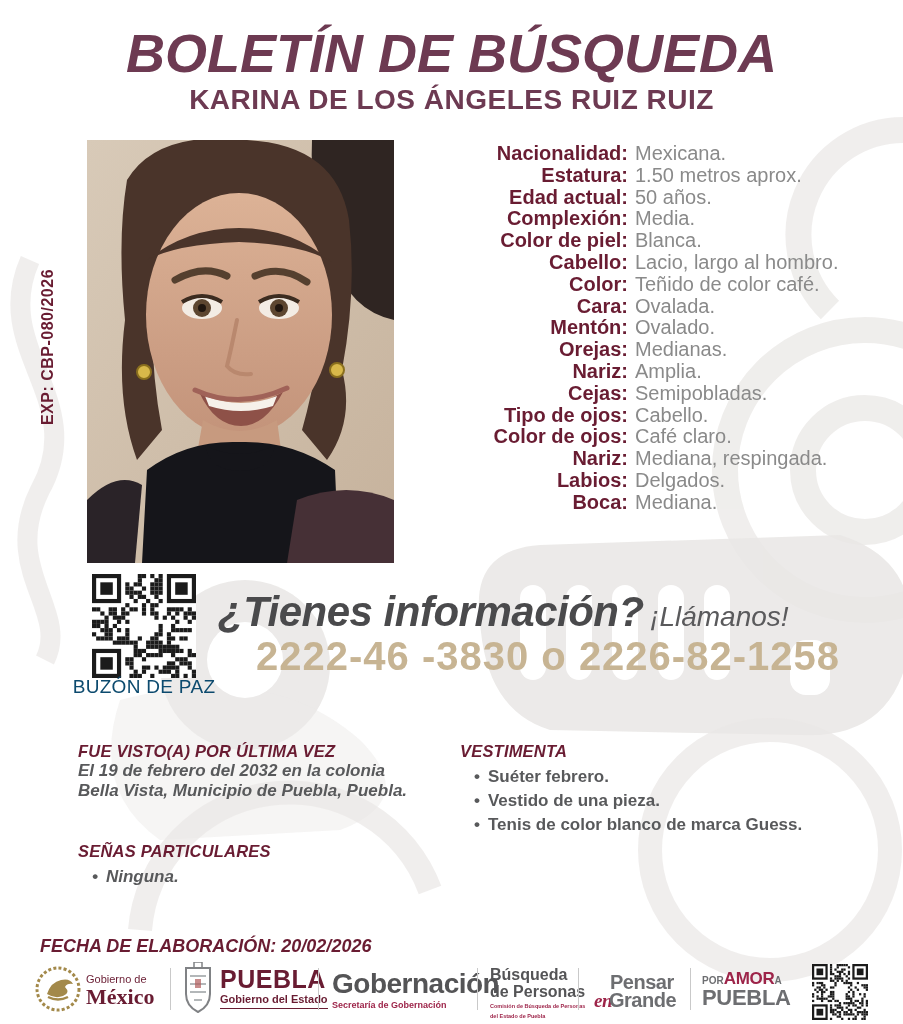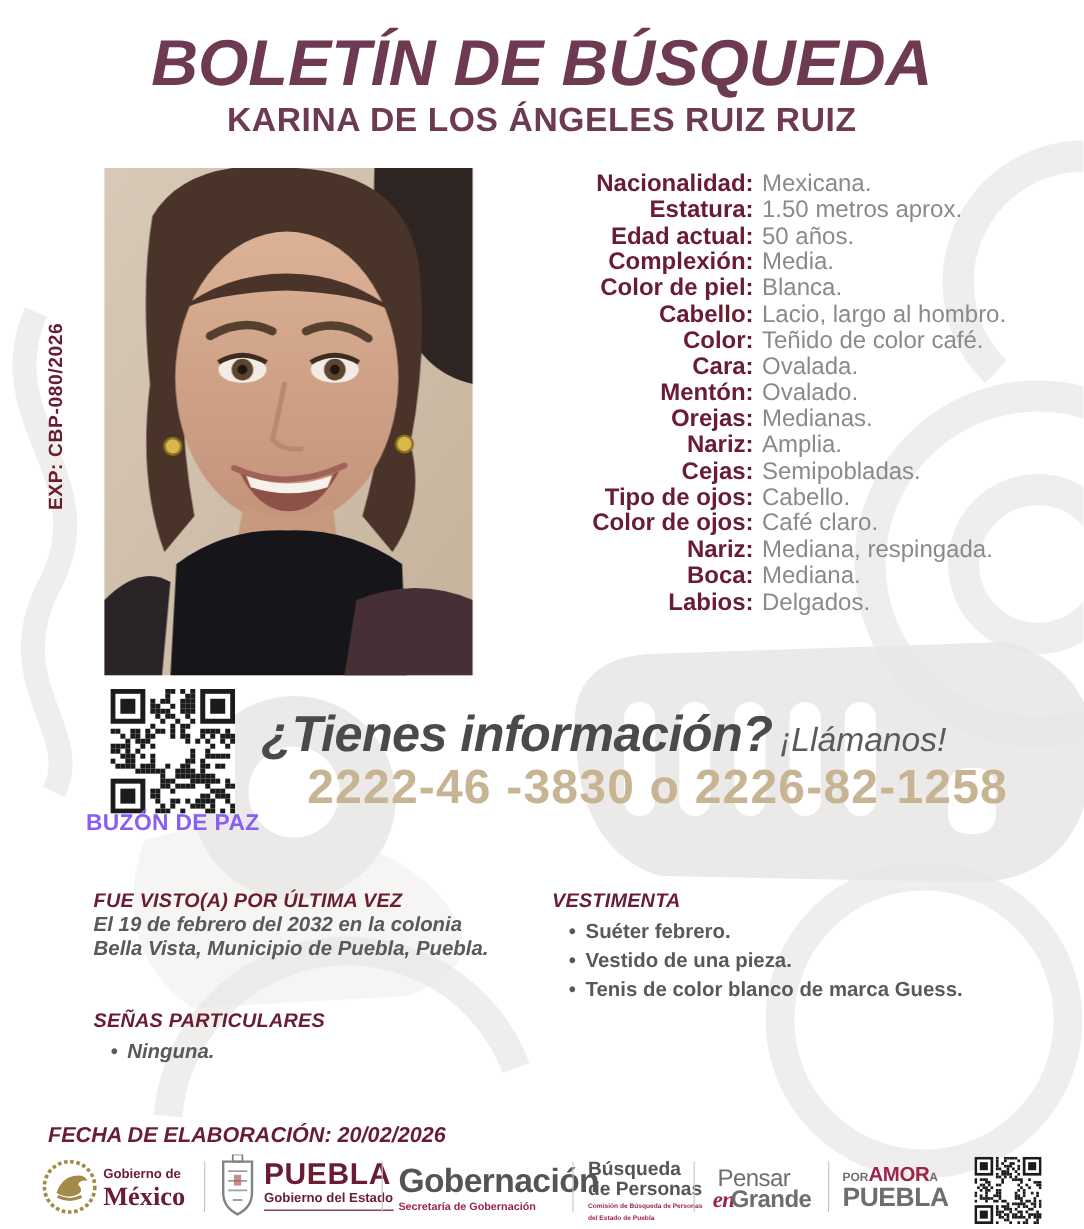--- a/index.html
+++ b/index.html
@@ -29,21 +29,21 @@
   .photo svg{display:block;}
   
   .char-list{position:absolute;left:450px;top:143px;width:453px;z-index:2;}
   .char-row{display:flex;align-items:baseline;height:21.8px;line-height:21.8px;font-size:20px;}
   .char-label{flex:0 0 178px;text-align:right;font-weight:800;color:#691c32;white-space:nowrap;}
   .char-value{margin-left:7px;color:#8a8a8a;white-space:nowrap;}
   
   .qr-main{position:absolute;left:92px;top:574px;width:104px;height:104px;z-index:2;}
   .qr-label{
     position:absolute;left:60px;top:676px;width:168px;text-align:center;
-    font-size:19px;font-weight:700;color:#8b5cf6;z-index:2;letter-spacing:0.3px;
+    font-size:19px;font-weight:400;color:#0c4a6e;z-index:2;letter-spacing:0.3px;
   }
   .info-line{position:absolute;left:218px;top:588px;width:685px;z-index:2;white-space:nowrap;}
   .info-question{font-size:42px;font-weight:900;font-style:italic;color:#4a4a4c;letter-spacing:-0.5px;}
   .info-call{font-size:28px;font-weight:400;color:#5a5a5c;margin-left:2px;font-style:italic;}
   .phones{
     position:absolute;left:218px;top:634px;width:660px;text-align:center;z-index:2;
     font-size:40px;font-weight:800;color:#c7b493;letter-spacing:1px;white-space:nowrap;
   }
   
   .section-heading{font-size:16.5px;font-weight:900;font-style:italic;color:#691c32;letter-spacing:0.2px;margin-top:24px;}
@@ -57,35 +57,35 @@
   .bullet-list li::before{content:"•";margin-right:8px;}
   .marks .bullet-list li{font-style:italic;}
   
   .elaboration{
     position:absolute;left:40px;top:936px;z-index:2;
     font-size:18px;font-weight:900;font-style:italic;color:#691c32;
   }
   .footer-divider{position:absolute;width:1px;height:42px;top:968px;background:#c9c9c9;z-index:2;}
   .logo-mx{position:absolute;left:34px;top:966px;z-index:2;}
   .mx-text{position:absolute;left:86px;top:974px;z-index:2;color:#691c32;line-height:1;}
-  .mx-line1{font-size:11px;font-weight:700;}
+  .mx-line1{font-size:11px;font-weight:400;}
   .mx-line2{font-size:22px;font-weight:800;font-family:"Liberation Serif",serif;margin-top:1px;}
   .logo-shield{position:absolute;left:182px;top:962px;z-index:2;}
   .puebla-text{position:absolute;left:220px;top:967px;z-index:2;color:#691c32;line-height:1;}
   .puebla-name{font-size:25px;font-weight:900;letter-spacing:0.5px;}
   .puebla-sub{font-size:11px;font-weight:700;margin-top:2px;}
   .puebla-years{font-size:9px;font-weight:700;letter-spacing:3px;margin-top:3px;border-top:1px solid #691c32;padding-top:20px;}
   .gobernacion{position:absolute;left:332px;top:970px;z-index:2;line-height:1;}
   .gob-name{font-size:28px;font-weight:800;color:#545456;letter-spacing:-0.5px;}
   .gob-sub{font-size:9px;font-weight:700;color:#9d2449;margin-top:3px;}
   .busqueda{position:absolute;left:490px;top:966px;z-index:2;line-height:1;}
   .bus-line{font-size:16px;font-weight:800;color:#545456;line-height:17px;}
   .bus-sub{font-size:5.5px;font-weight:700;color:#9d2449;line-height:7px;margin-top:3px;}
   .pensar{position:absolute;left:594px;top:972px;z-index:2;line-height:1;}
-  .pensar-l1{font-size:20px;font-weight:400;color:#6d6e71;margin-left:4px;letter-spacing:-0.5px;}
+  .pensar-l1{font-size:20px;font-weight:700;color:#6d6e71;margin-left:16px;letter-spacing:-0.5px;}
   .pensar-l2{font-size:20px;font-weight:900;color:#6d6e71;letter-spacing:-0.5px;margin-top:-2px;}
   .pensar-en{font-family:"Liberation Serif",serif;font-style:italic;font-weight:700;color:#9d2449;font-size:19px;margin-right:-3px;}
   .amor{position:absolute;left:702px;top:970px;z-index:2;line-height:1;}
   .amor-l1{font-size:10px;font-weight:700;color:#6d6e71;}
   .amor-word{font-size:17px;font-weight:900;color:#9d2449;letter-spacing:-0.3px;}
   .amor-l2{font-size:22px;font-weight:900;color:#6d6e71;letter-spacing:-0.3px;margin-top:0px;}
   .qr-footer{position:absolute;left:812px;top:964px;width:56px;height:56px;z-index:2;}
 </style>
 </head>
 <body>
@@ -235,27 +235,27 @@
         <span class="char-label">Color de ojos:</span>
         <span class="char-value">Café claro.</span>
       </div>
 
       <div class="char-row">
         <span class="char-label">Nariz:</span>
         <span class="char-value">Mediana, respingada.</span>
       </div>
 
       <div class="char-row">
+        <span class="char-label">Labios:</span>
+        <span class="char-value">Delgados.</span>
+      </div>
+
+      <div class="char-row">
         <span class="char-label">Boca:</span>
         <span class="char-value">Mediana.</span>
-      </div>
-
-      <div class="char-row">
-        <span class="char-label">Labios:</span>
-        <span class="char-value">Delgados.</span>
       </div>
     </div>
 
   <div class="qr-main" id="qr-main"><svg width="104" height="104" viewBox="0 0 104 104">
         <rect width="104" height="104" fill="#ffffff"></rect>
         <rect x="45.760000000000005" y="0" width="4.16" height="4.16" fill="#1b1b1b"></rect>
         <rect x="49.92" y="0" width="4.16" height="4.16" fill="#1b1b1b"></rect>
         <rect x="58.24" y="0" width="4.16" height="4.16" fill="#1b1b1b"></rect>
         <rect x="66.56" y="0" width="4.16" height="4.16" fill="#1b1b1b"></rect>
         <rect x="45.760000000000005" y="4.16" width="4.16" height="4.16" fill="#1b1b1b"></rect>

